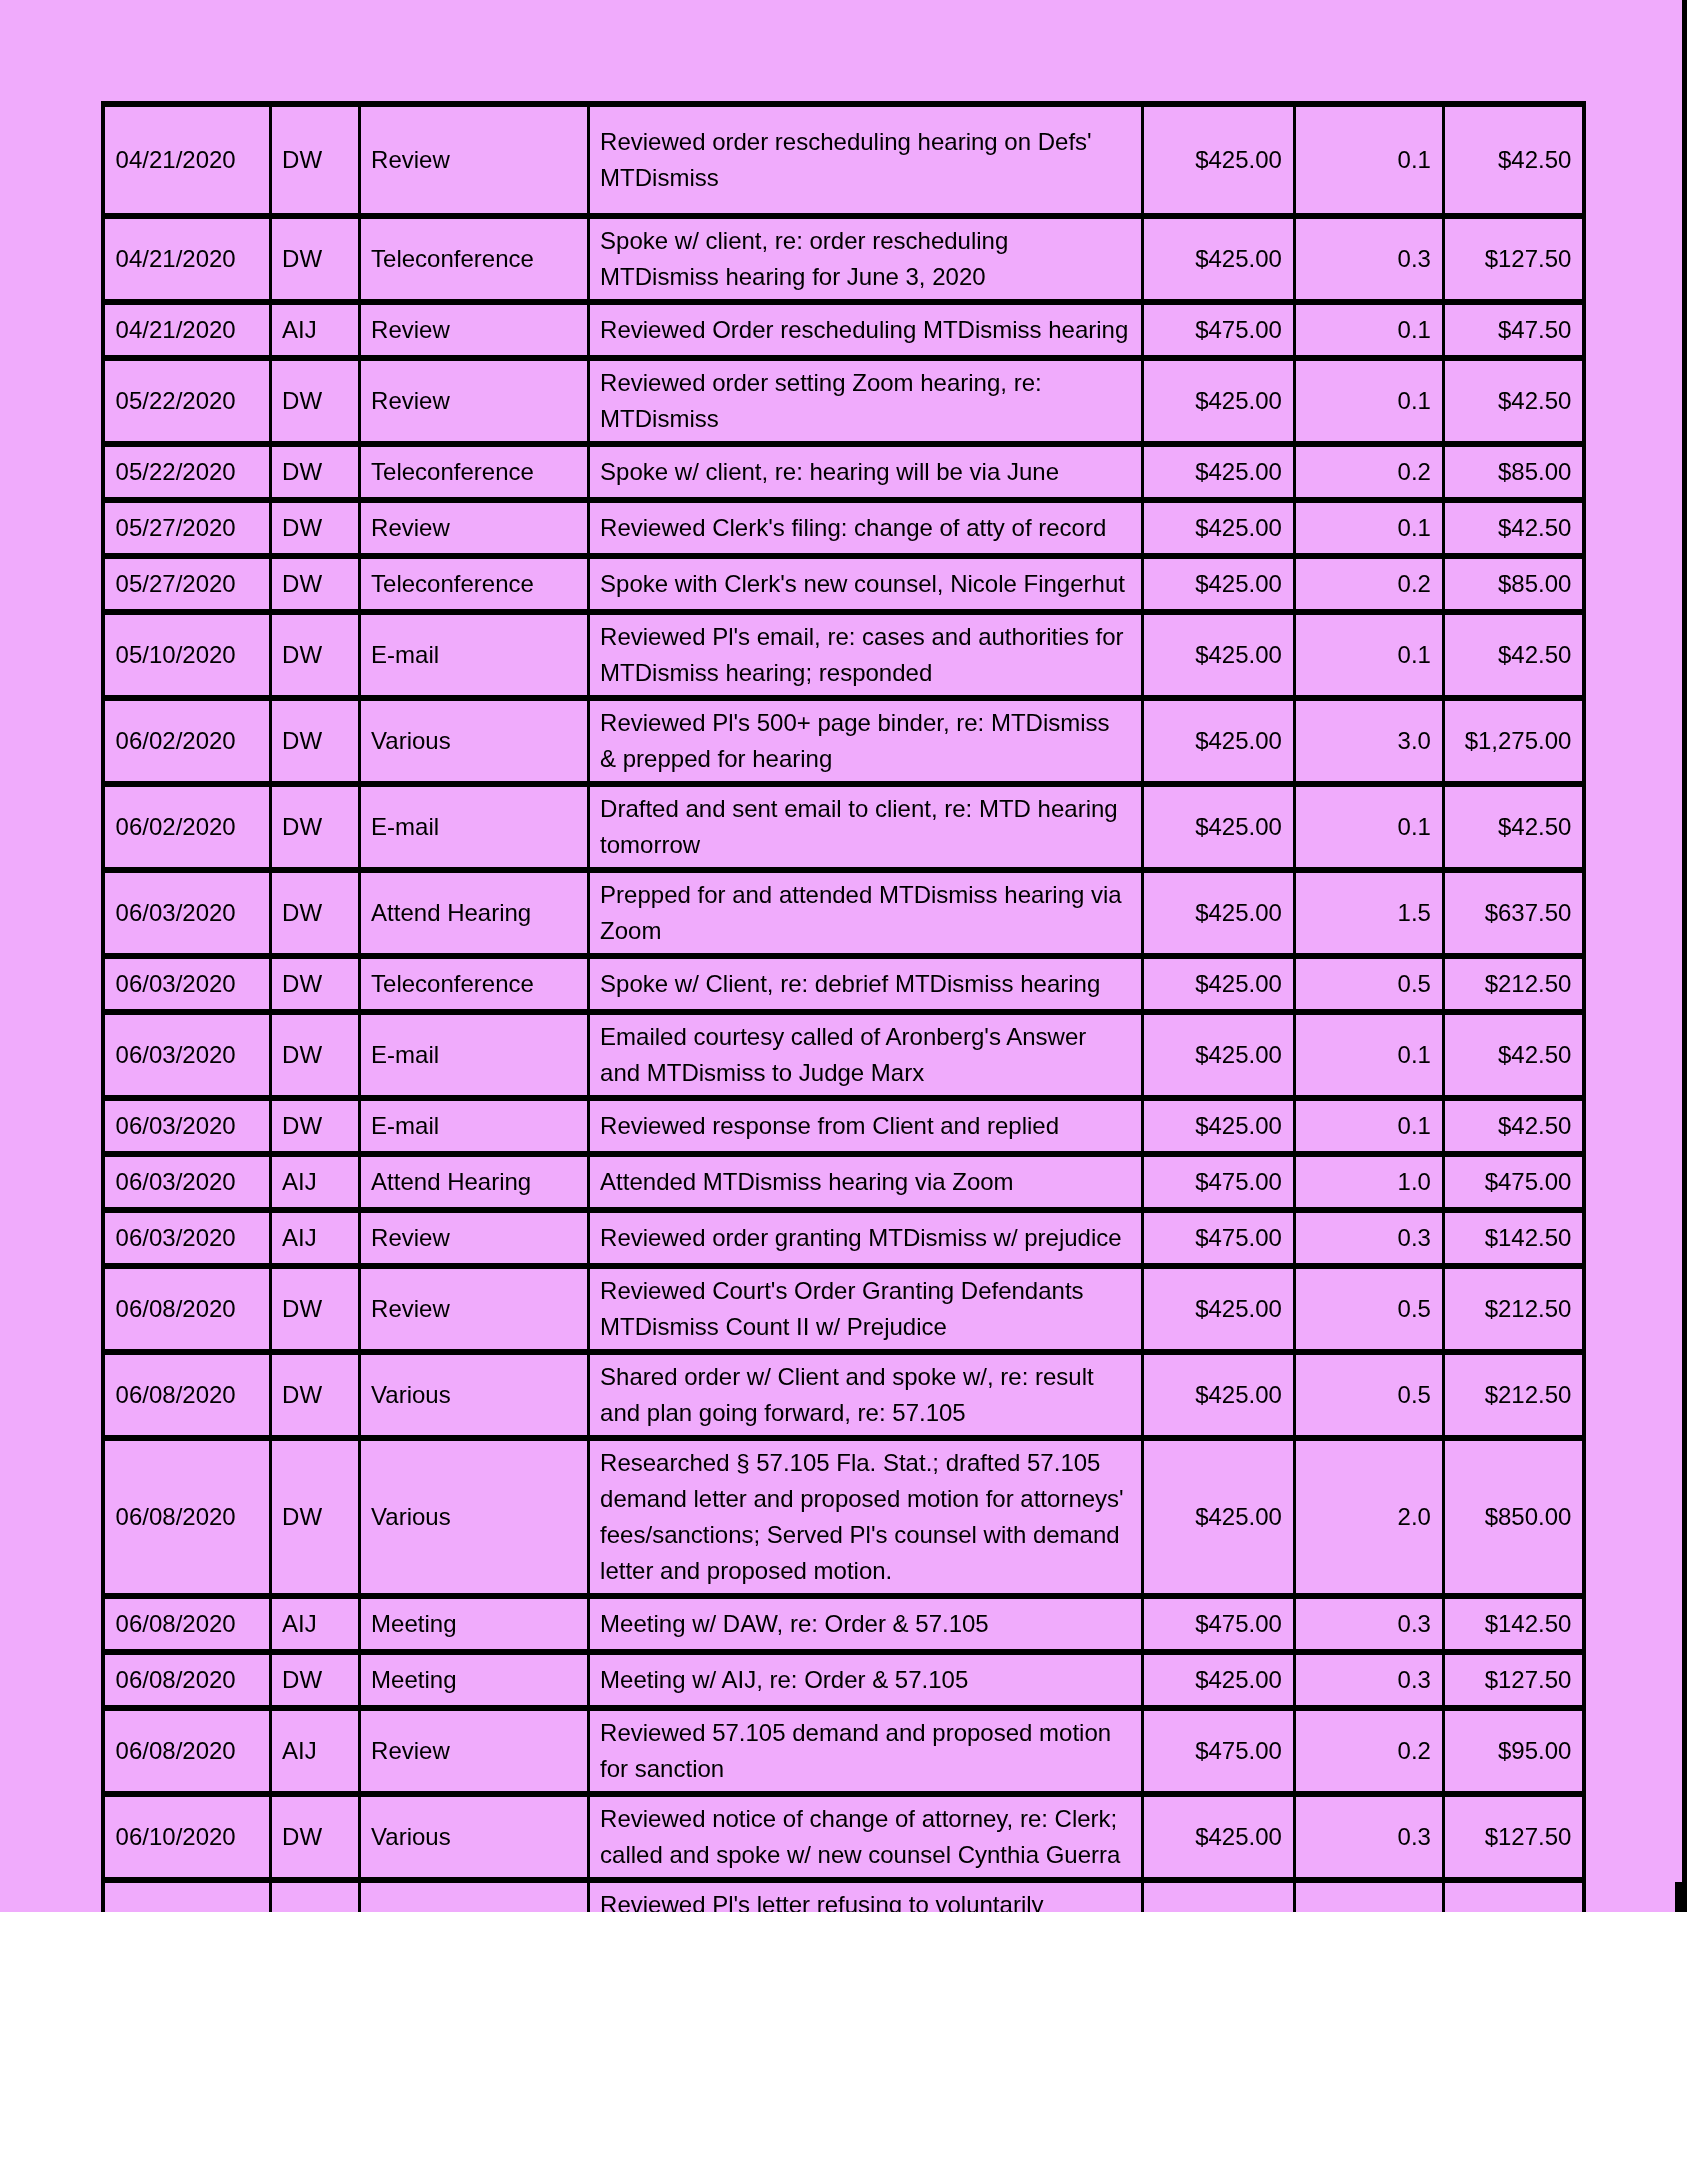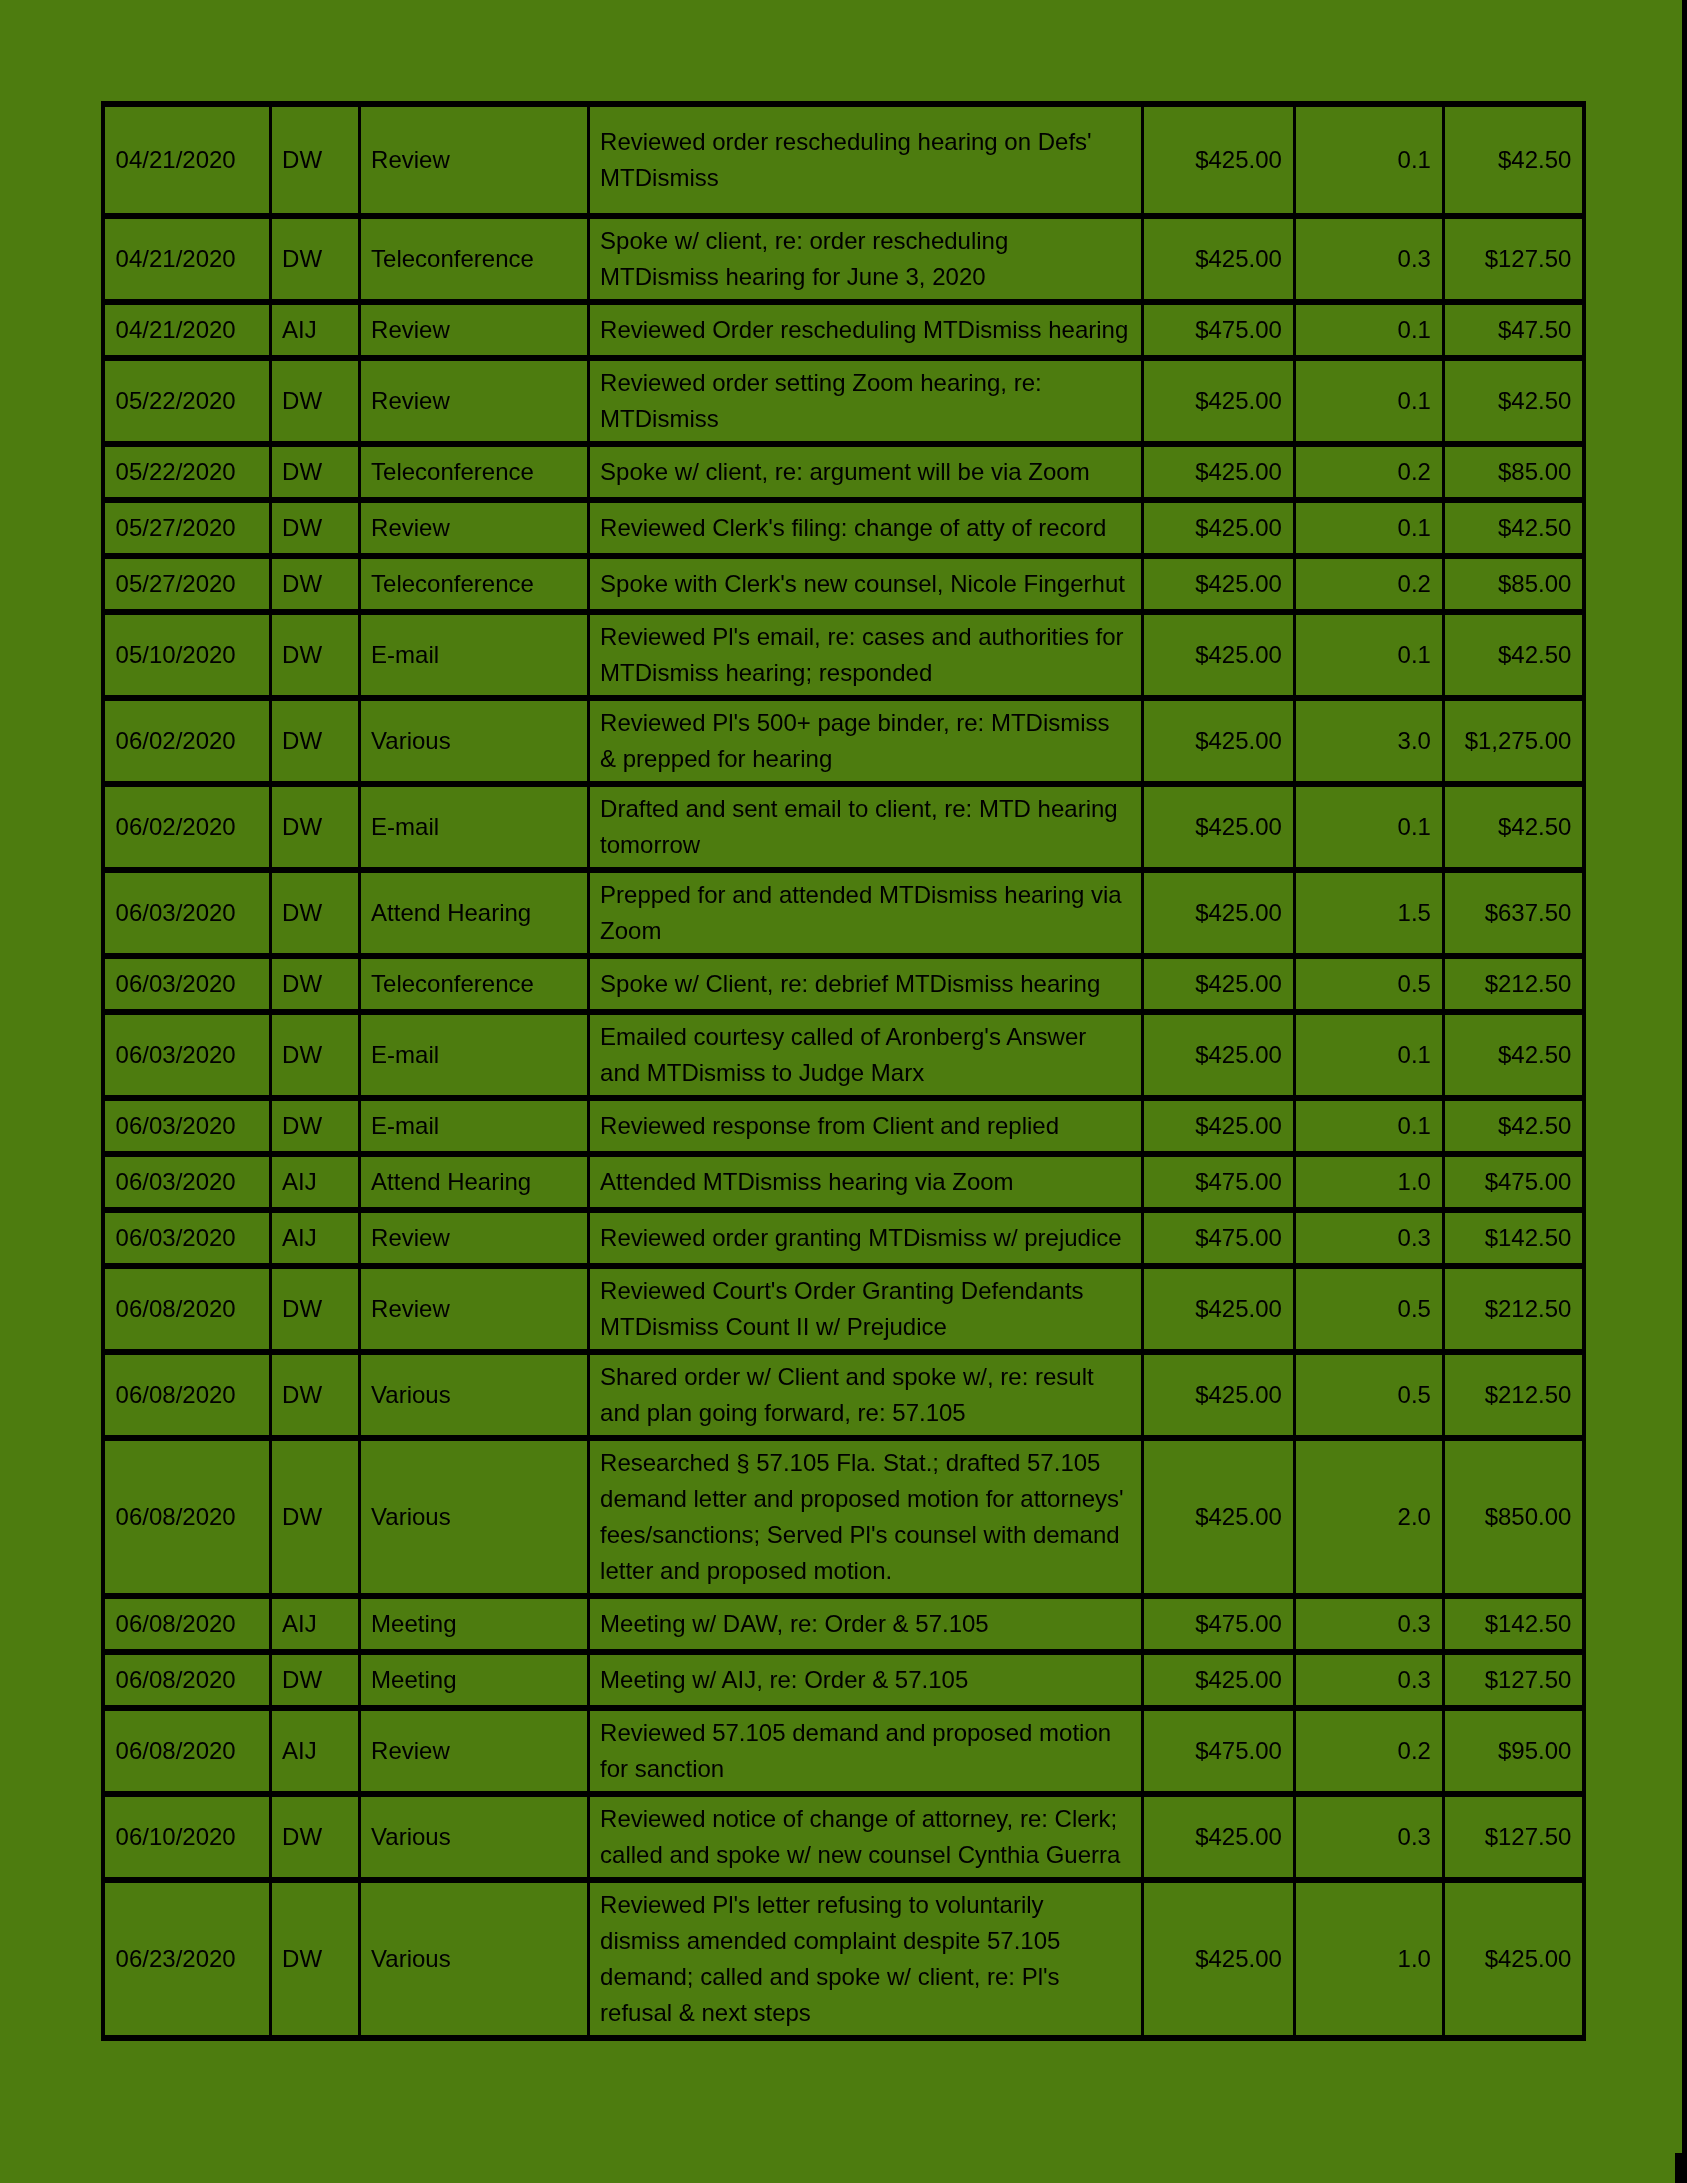--- a/index.html
+++ b/index.html
@@ -1,20 +1,20 @@
 <!DOCTYPE html>
 <html style="font-size:10.6px"><head>
 <meta charset="utf-8">
 <style>
   html, body { margin: 0; padding: 0; background: #ffffff; }
   .page {
     position: relative;
     width: 1687px;
-    height: 2183px;
-    background: #4d7c0f;
+    height: 1912px;
+    background: #f0abfc;
     overflow: hidden;
     font-family: "Liberation Sans", sans-serif;
     color: #000000;
   }
   table.billing {
     position: absolute;
     left: 101px;
     top: 101px;
     width: 1481px;
     border-collapse: collapse;
@@ -105,21 +105,21 @@
           <td class="col-activity"><div class="cell-text">Review</div></td>
           <td class="col-description"><div class="cell-text">Reviewed order setting Zoom hearing, re: MTDismiss</div></td>
           <td class="col-rate"><div class="cell-text">$425.00</div></td>
           <td class="col-hours"><div class="cell-text">0.1</div></td>
           <td class="col-amount"><div class="cell-text">$42.50</div></td>
         </tr>
         <tr>
           <td class="col-date"><div class="cell-text">05/22/2020</div></td>
           <td class="col-initials"><div class="cell-text">DW</div></td>
           <td class="col-activity"><div class="cell-text">Teleconference</div></td>
-          <td class="col-description"><div class="cell-text">Spoke w/ client, re: argument will be via Zoom</div></td>
+          <td class="col-description"><div class="cell-text">Spoke w/ client, re: hearing will be via June</div></td>
           <td class="col-rate"><div class="cell-text">$425.00</div></td>
           <td class="col-hours"><div class="cell-text">0.2</div></td>
           <td class="col-amount"><div class="cell-text">$85.00</div></td>
         </tr>
         <tr>
           <td class="col-date"><div class="cell-text">05/27/2020</div></td>
           <td class="col-initials"><div class="cell-text">DW</div></td>
           <td class="col-activity"><div class="cell-text">Review</div></td>
           <td class="col-description"><div class="cell-text">Reviewed Clerk's filing: change of atty of record</div></td>
           <td class="col-rate"><div class="cell-text">$425.00</div></td>

